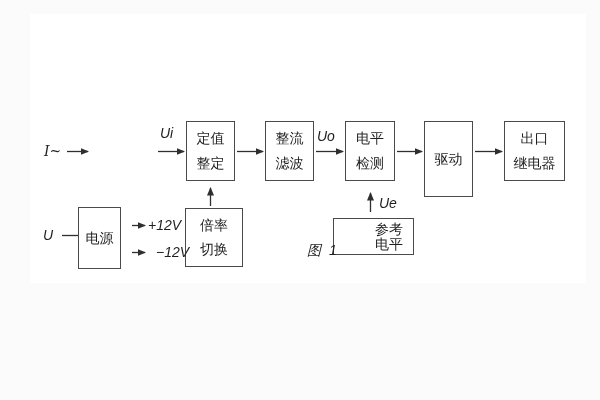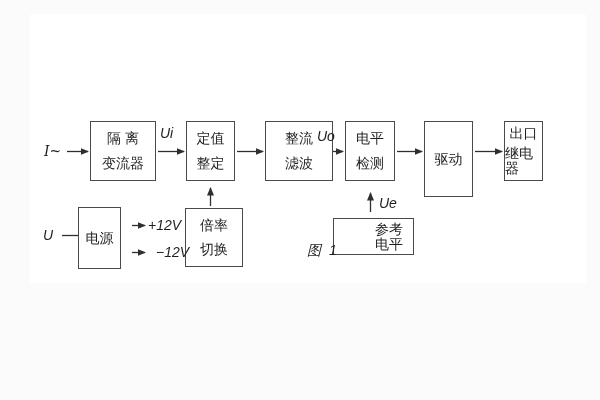--- a/index.html
+++ b/index.html
@@ -20,24 +20,24 @@
   .ah{fill:var(--line,#2f2f2f);}
   .block{
     position:absolute;
     border:1.4px solid var(--border,#4a4a4a);
     background:var(--panel,#ffffff);
     display:flex;flex-direction:column;justify-content:space-evenly;align-items:center;
     font-size:14px;line-height:15px;box-sizing:border-box;
   }
   .b-isolation{left:90px;top:121px;width:66px;height:60px;}
   .b-setpoint{left:186px;top:121px;width:49px;height:60px;}
-  .b-rectifier{left:265px;top:121px;width:68px;height:60px;}
+  .b-rectifier{left:265px;top:121px;width:49px;height:60px;}
   .b-level{left:345px;top:121px;width:50px;height:60px;}
   .b-drive{left:424px;top:121px;width:49px;height:76px;}
-  .b-output{left:504px;top:121px;width:39px;height:60px;}
+  .b-output{left:504px;top:121px;width:61px;height:60px;}
   .b-power{left:78px;top:207px;width:43px;height:62px;}
   .b-ratio{left:185px;top:208px;width:58px;height:59px;}
   .b-reference{left:333px;top:218px;width:81px;height:37px;padding-left:41px;}
   .lbl{
     position:absolute;font-size:14px;line-height:15px;white-space:nowrap;font-style:italic;
   }
   .serif{font-family:"DejaVu Serif","Liberation Serif",serif;}
   .l-current{left:44px;top:144px;}
   .l-voltage{left:43px;top:228px;}
   .l-ui{left:160px;top:126px;}
@@ -65,24 +65,20 @@
     <line class="wire" x1="316" y1="151.5" x2="343" y2="151.5" marker-end="url(#ah)"></line>
     <line class="wire" x1="397" y1="151.5" x2="422" y2="151.5" marker-end="url(#ah)"></line>
     <line class="wire" x1="475" y1="151.5" x2="502" y2="151.5" marker-end="url(#ah)"></line>
     <line class="wire" x1="62" y1="235.5" x2="87" y2="235.5" marker-end="url(#ah)"></line>
     <line class="wire" x1="132" y1="225.5" x2="145" y2="225.5" marker-end="url(#ah)"></line>
     <line class="wire" x1="132" y1="252.5" x2="145" y2="252.5" marker-end="url(#ah)"></line>
     <line class="wire" x1="210.5" y1="206" x2="210.5" y2="188" marker-end="url(#ah)"></line>
     <line class="wire" x1="370.5" y1="212" x2="370.5" y2="193" marker-end="url(#ah)"></line>
   </svg>
 
-  <div class="block b-isolation">
-    <span>隔 离</span>
-    <span>变流器</span>
-  </div>
   <div class="block b-setpoint">
     <span>定值</span>
     <span>整定</span>
   </div>
   <div class="block b-rectifier">
     <span>整流</span>
     <span>滤波</span>
   </div>
   <div class="block b-level">
     <span>电平</span>

